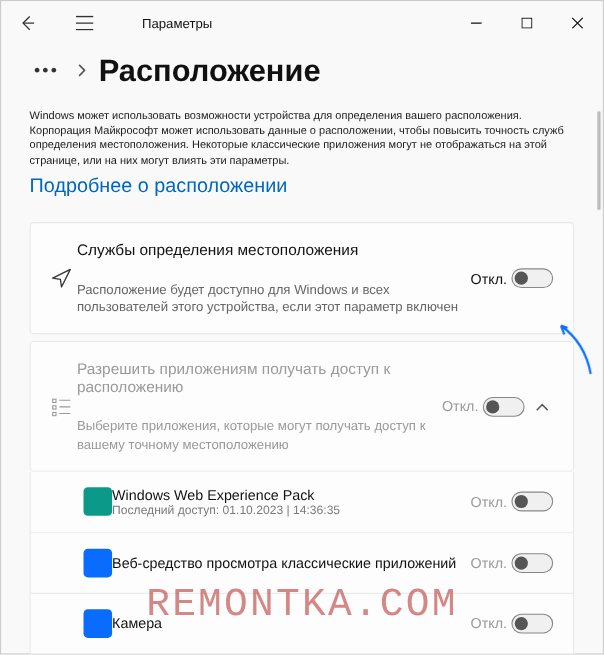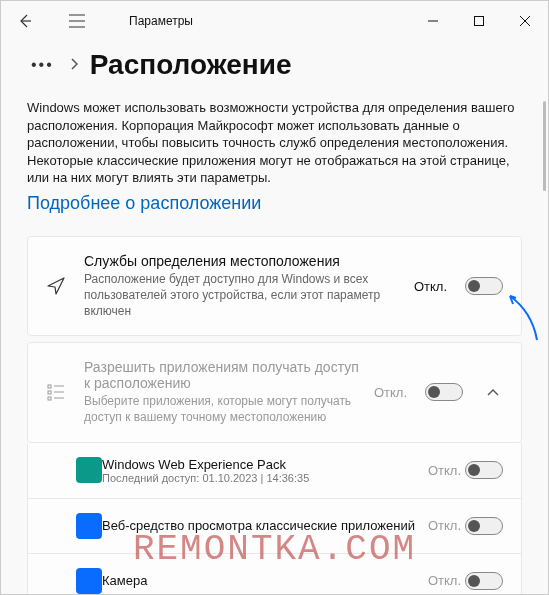--- a/index.html
+++ b/index.html
@@ -8,27 +8,27 @@
   .tb-left { display: flex; align-items: center; gap: 32px; flex: 1; }
   .back-btn, .menu-btn { width: 20px; height: 20px; display: flex; align-items: center; justify-content: center; color: #333; }
   .tb-title { font-size: 12px; color: #111; margin-left: 10px; }
   .tb-right { display: flex; }
   .win-btn { width: 46px; height: 40px; display: flex; align-items: center; justify-content: center; color: #111; }
   .content { padding: 0 26px 0 26px; height: calc(100% - 40px); overflow-y: auto; }
   .breadcrumb { display: flex; align-items: center; gap: 12px; margin-top: 8px; margin-bottom: 18px; }
   .bc-dots { letter-spacing: 2px; font-size: 16px; color: #333; padding: 0 4px; }
   .bc-chev { color: #555; font-size: 14px; }
   .page-title { font-size: 28px; font-weight: 600; color: #111; }
-  .intro { font-size: 13px; line-height: 1.35; color: #1a1a1a; margin-bottom: 4px; }
+  .intro { font-size: 10px; line-height: 1.35; color: #1a1a1a; margin-bottom: 4px; }
   .learn-more { font-size: 18px; color: #0067c0; cursor: pointer; display: inline-block; margin-top: 2px; margin-bottom: 22px; }
-  .card { background: #fdfdfd; border: 1px solid #e8e8e8; border-radius: 4px; padding: 16px 18px 16px 14px; margin-bottom: 6px; display: flex; align-items: center; gap: 14px; }
+  .card { background: #fdfdfd; border: 1px solid #e8e8e8; border-radius: 4px; padding: 16px 18px 16px 14px; margin-bottom: 6px; display: flex; align-items: center; }
   .card-ic { width: 28px; display: flex; align-items: center; justify-content: center; flex-shrink: 0; color: #333; }
   .card-body { flex: 1; }
   .card-title { font-size: 14px; color: #111; }
-  .card-sub { font-size: 12px; color: #666; line-height: 1.35; margin-top: 2px; }
+  .card-sub { font-size: 12px; color: #666; line-height: 1.35; margin-top: 20px; }
   .card-state { font-size: 13px; color: #111; margin-right: 4px; }
   .toggle { width: 38px; height: 18px; border-radius: 10px; border: 1px solid #888; background: #f0f0f0; position: relative; flex-shrink: 0; }
   .toggle .knob { width: 12px; height: 12px; border-radius: 50%; background: #555; position: absolute; top: 2px; left: 2px; }
   .card.disabled .card-title, .card.disabled .card-sub, .card.disabled .card-state { color: #9a9a9a; }
   .expand-ic { width: 20px; display:flex; align-items:center; justify-content:center; color:#555; margin-left:6px; }
   .app-row { background: #fdfdfd; border: 1px solid #e8e8e8; border-top:none; padding: 14px 18px 14px 48px; display: flex; align-items: center; }
   .app-ic { width: 26px; height: 26px; border-radius: 4px; flex-shrink: 0; }
   .app-ic.teal { background: #0b9a8a; }
   .app-ic.blue { background: #0a6cff; }
   .app-body { flex: 1; }

